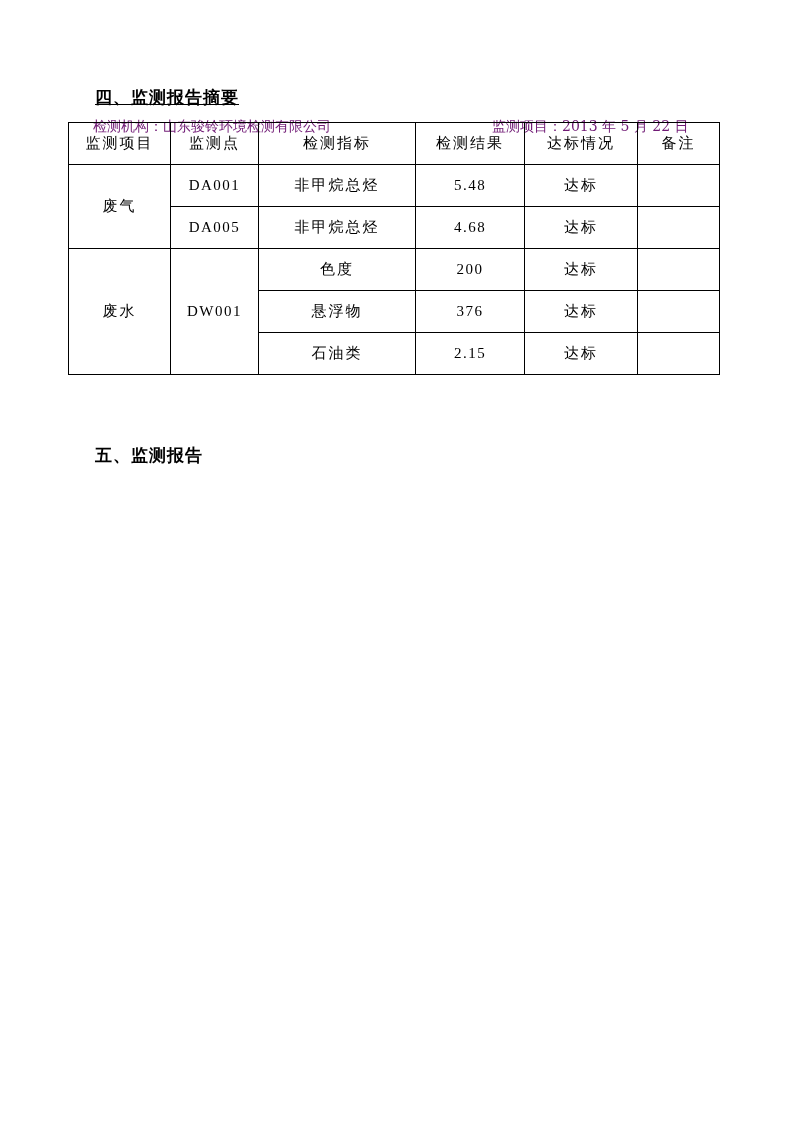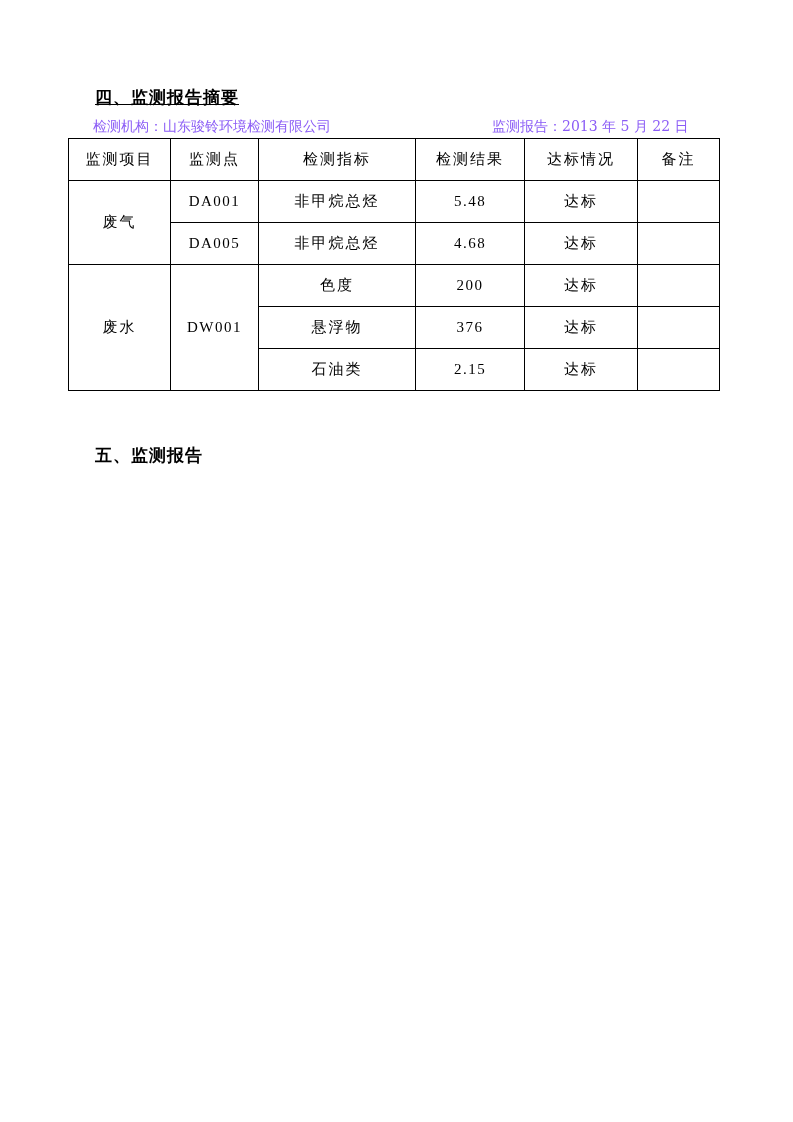--- a/index.html
+++ b/index.html
@@ -2,37 +2,37 @@
 <html><head>
 <meta charset="utf-8">
 <style>
   html, body { margin: 0; padding: 0; background: #ffffff; }
   body { width: 793px; height: 1122px; position: relative; overflow: hidden;
          font-family: "DejaVu Serif", "Liberation Serif", serif; color: #000; }
   .section-title { position: absolute; left: 95px; font-size: 17px; font-weight: bold;
                    font-family: "DejaVu Sans", "Liberation Sans", sans-serif; letter-spacing: 1px; }
   #sec4 { top: 86px; text-decoration: underline; }
   #sec5 { top: 444px; text-align: center; }
-  .meta-line { position: absolute; top: 118px; font-size: 14px; color: #8b5cf6; }
+  .meta-line { position: absolute; top: 118px; font-size: 14px; color: #701a75; }
   #meta-org { left: 93px; }
   #meta-date { left: 492px; }
-  table.summary { position: absolute; left: 68px; top: 138px; border-collapse: collapse;
+  table.summary { position: absolute; left: 68px; top: 122px; border-collapse: collapse;
                   width: 651px; table-layout: fixed; font-size: 15px; }
   table.summary td, table.summary th { border: 1.3px solid #000; text-align: center;
                   vertical-align: middle; height: 41px; padding: 0; font-weight: normal; }
   .mono { font-family: Liberation Serif, serif; letter-spacing: 1.5px; }
   .spaced { letter-spacing: 2px; }
 </style>
 </head>
 <body>
 
 <div id="sec4" class="section-title">四、监测报告摘要</div>
 
 <div id="meta-org" class="meta-line"><span>检测机构：</span><span>山东骏铃环境检测有限公司</span></div>
-<div id="meta-date" class="meta-line"><span>监测报告：</span><span>2013 年 5 月 22 日</span></div>
+<div id="meta-date" class="meta-line"><span>监测项目：</span><span>2013 年 5 月 22 日</span></div>
 
 <table class="summary">
   <colgroup>
     <col style="width:102px">
       <col style="width:88px">
       <col style="width:157px">
     <col style="width:109px">
       <col style="width:113px">
       <col style="width:82px">
   </colgroup>

